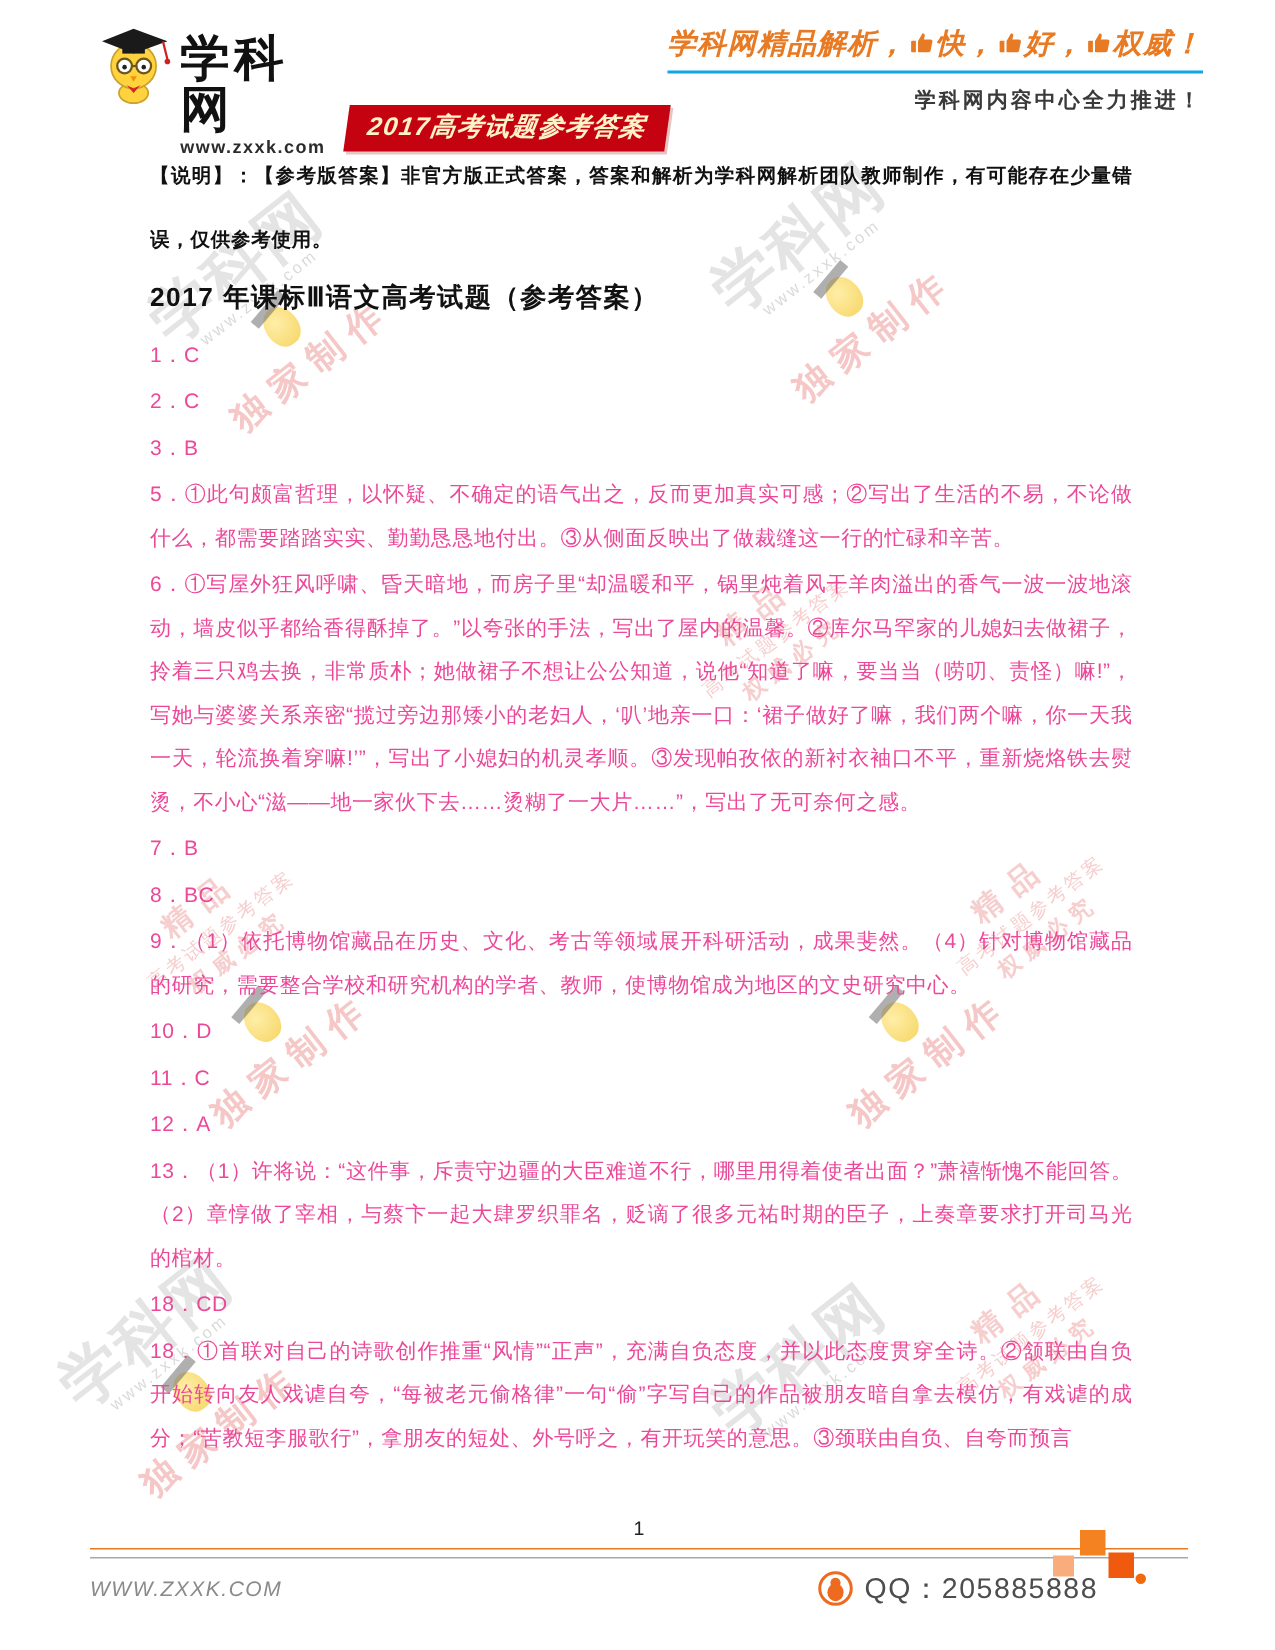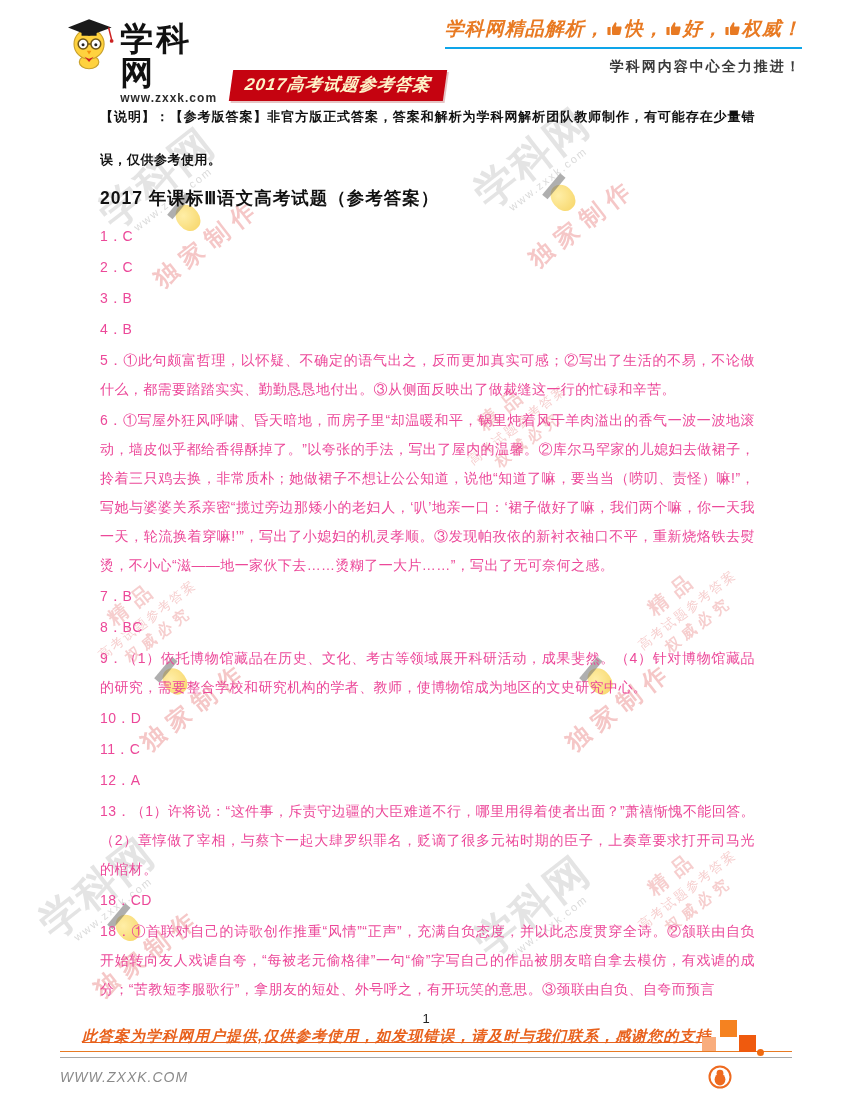--- a/index.html
+++ b/index.html
@@ -174,48 +174,47 @@
       <div class="subtitle">学科网内容中心全力推进！</div>
     </div>
   </div>
 
   <div class="content">
     <p class="notice">【说明】：【参考版答案】非官方版正式答案，答案和解析为学科网解析团队教师制作，有可能存在少量错误，仅供参考使用。</p>
     <p class="doc-title">2017 年课标Ⅲ语文高考试题（参考答案）</p>
     <p class="ans">1．C</p>
     <p class="ans">2．C</p>
     <p class="ans">3．B</p>
-    <p class="ans">4．B</p>
     <p class="ans">5．①此句颇富哲理，以怀疑、不确定的语气出之，反而更加真实可感；②写出了生活的不易，不论做什么，都需要踏踏实实、勤勤恳恳地付出。③从侧面反映出了做裁缝这一行的忙碌和辛苦。</p>
     <p class="ans">6．①写屋外狂风呼啸、昏天暗地，而房子里“却温暖和平，锅里炖着风干羊肉溢出的香气一波一波地滚动，墙皮似乎都给香得酥掉了。”以夸张的手法，写出了屋内的温馨。②库尔马罕家的儿媳妇去做裙子，拎着三只鸡去换，非常质朴；她做裙子不想让公公知道，说他“知道了嘛，要当当（唠叨、责怪）嘛!”，写她与婆婆关系亲密“揽过旁边那矮小的老妇人，‘叭’地亲一口：‘裙子做好了嘛，我们两个嘛，你一天我一天，轮流换着穿嘛!’”，写出了小媳妇的机灵孝顺。③发现帕孜依的新衬衣袖口不平，重新烧烙铁去熨烫，不小心“滋――地一家伙下去……烫糊了一大片……”，写出了无可奈何之感。</p>
     <p class="ans">7．B</p>
     <p class="ans">8．BC</p>
     <p class="ans">9．（1）依托博物馆藏品在历史、文化、考古等领域展开科研活动，成果斐然。（4）针对博物馆藏品的研究，需要整合学校和研究机构的学者、教师，使博物馆成为地区的文史研究中心。</p>
     <p class="ans">10．D</p>
     <p class="ans">11．C</p>
     <p class="ans">12．A</p>
     <p class="ans">13．（1）许将说：“这件事，斥责守边疆的大臣难道不行，哪里用得着使者出面？”萧禧惭愧不能回答。（2）章惇做了宰相，与蔡卞一起大肆罗织罪名，贬谪了很多元祐时期的臣子，上奏章要求打开司马光的棺材。</p>
     <p class="ans">18．CD</p>
     <p class="ans">18．①首联对自己的诗歌创作推重“风情”“正声”，充满自负态度，并以此态度贯穿全诗。②颔联由自负开始转向友人戏谑自夸，“每被老元偷格律”一句“偷”字写自己的作品被朋友暗自拿去模仿，有戏谑的成分；“苦教短李服歌行”，拿朋友的短处、外号呼之，有开玩笑的意思。③颈联由自负、自夸而预言</p>
   </div>
 
   <div class="footer">
     <div class="page-num">1</div>
     <div class="disc-row">
-      <span class="disclaimer">此答案为学科网用户提供,仅供参考使用，如发现错误，请及时与我们联系，感谢您的支持</span>
       <span class="sq sq1"></span>
       <span class="sq sq2"></span>
       <span class="sq sq3"></span>
       <span class="sq sq-dot"></span>
     </div>
     <div class="foot-bottom">
       <span class="site">WWW.ZXXK.COM</span>
       <span class="qq">
         <svg class="qq-icon" viewBox="0 0 24 24">
           <circle cx="12" cy="12" r="10.5" fill="#fff" stroke="#ee6a1f" stroke-width="2"></circle>
           <circle cx="12" cy="8.2" r="3.4" fill="#ee6a1f"></circle>
           <ellipse cx="12" cy="14.5" rx="5.4" ry="6" fill="#ee6a1f"></ellipse>
         </svg>
+        <span>QQ：205885888</span>
       </span>
     </div>
   </div>
 
 </div>
 
 </body></html>

